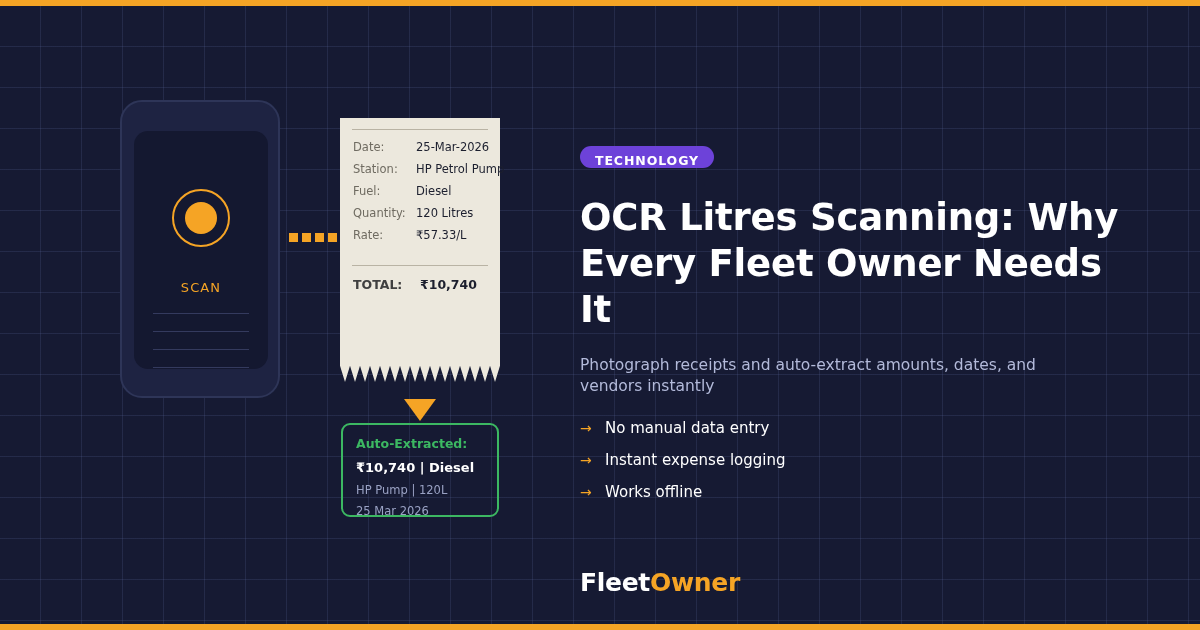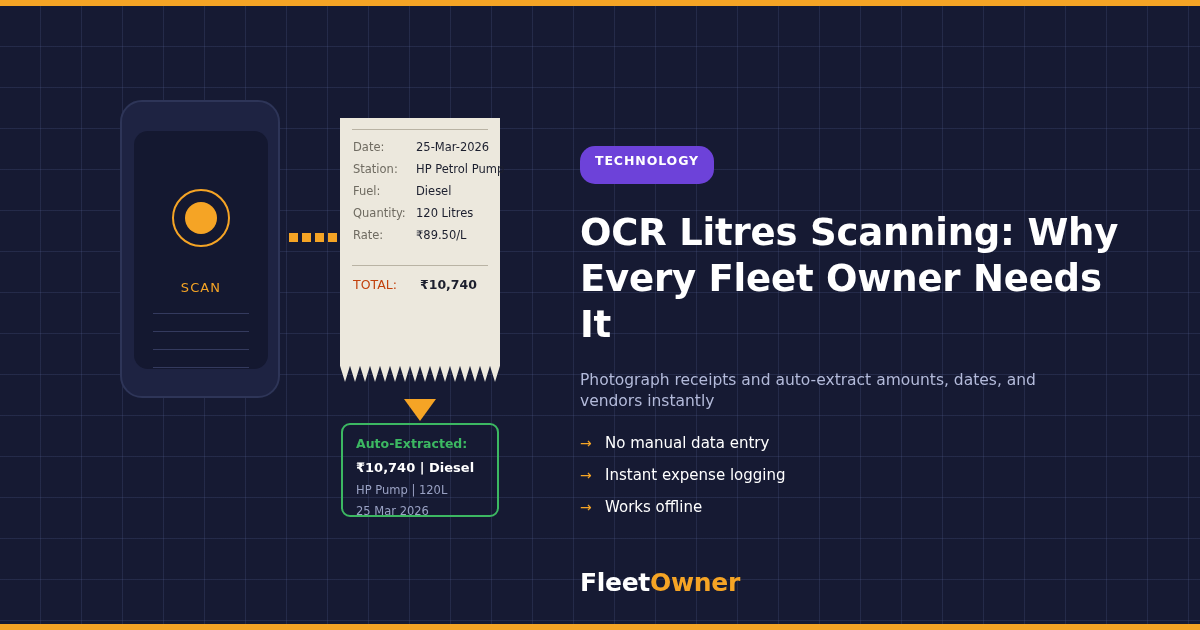--- a/index.html
+++ b/index.html
@@ -65,21 +65,21 @@
     text-align:center;color:#1c1f2e;font-size:13px;font-weight:bold;
     letter-spacing:0.6px;padding-top:15px;
   }
   .receipt-rule{height:1px;background:#b9b3a4;margin:11px 12px 0 12px;}
   .rows{padding:10px 17px 0 13px;}
   .row{display:flex;align-items:baseline;height:22px;white-space:nowrap;}
   .row .k{color:#6f6b61;font-size:11.5px;width:63px;flex:0 0 63px;}
   .row .v{color:#1c1f2e;font-size:11.5px;}
   .total-rule{height:1px;background:#b9b3a4;margin:15px 12px 0 12px;}
   .total-row{display:flex;align-items:baseline;padding:11px 0 0 13px;}
-  .total-row .k{color:#c2410c;font-size:12.5px;font-weight:normal;width:67px;flex:0 0 67px;}
+  .total-row .k{color:#404040;font-size:12.5px;font-weight:bold;width:67px;flex:0 0 67px;}
   .total-row .v{color:#1c1f2e;font-size:12.5px;font-weight:bold;}
   .zigzag{
     position:absolute;left:340px;top:364px;width:160px;height:18px;
     background:#ece8dd;
     clip-path:polygon(0% 0%,100% 0%,100% 10%,
       96.875% 100%, 93.75% 10%, 90.625% 100%, 87.5% 10%, 84.375% 100%, 81.25% 10%,
       78.125% 100%, 75% 10%, 71.875% 100%, 68.75% 10%, 65.625% 100%, 62.5% 10%,
       59.375% 100%, 56.25% 10%, 53.125% 100%, 50% 10%, 46.875% 100%, 43.75% 10%,
       40.625% 100%, 37.5% 10%, 34.375% 100%, 31.25% 10%, 28.125% 100%, 25% 10%,
       21.875% 100%, 18.75% 10%, 15.625% 100%, 12.5% 10%, 9.375% 100%, 6.25% 10%,
@@ -99,21 +99,21 @@
   }
   .ex-title{color:#3cb862;font-size:12.5px;font-weight:bold;margin-bottom:9px;}
   .ex-main{color:#ffffff;font-size:13px;font-weight:bold;margin-bottom:8px;}
   .ex-sub{color:#9aa2c4;font-size:11.5px;margin-bottom:7px;}
 
   
   .content{position:absolute;left:580px;top:146px;width:540px;}
   .badge{
     display:inline-block;background:#6d42d9;color:#ffffff;
     font-size:12.5px;font-weight:bold;letter-spacing:0.9px;
-    padding:7px 15px 16px 15px;border-radius:15px;
+    padding:7px 15px 0 15px;border-radius:15px;
   }
   h1.headline{
     margin:26px 0 0 0;color:#ffffff;font-size:37px;line-height:46px;
     font-weight:bold;letter-spacing:-0.2px;
   }
   .subtitle{
     margin-top:22px;color:#b3bada;font-size:15.5px;line-height:21px;width:510px;
   }
   .bullets{margin-top:22px;}
   .bullet{display:flex;align-items:baseline;margin-bottom:14px;}
@@ -172,21 +172,21 @@
       <div class="row">
         <span class="k">Fuel:</span>
         <span class="v">Diesel</span>
       </div>
       <div class="row">
         <span class="k">Quantity:</span>
         <span class="v">120 Litres</span>
       </div>
       <div class="row">
         <span class="k">Rate:</span>
-        <span class="v">₹89.50/L</span>
+        <span class="v">₹57.33/L</span>
       </div>
     </div>
     <div class="total-rule"></div>
     <div class="total-row">
       <span class="k">TOTAL:</span>
       <span class="v">₹10,740</span>
     </div>
   </div>
   <div class="zigzag"></div>
 

